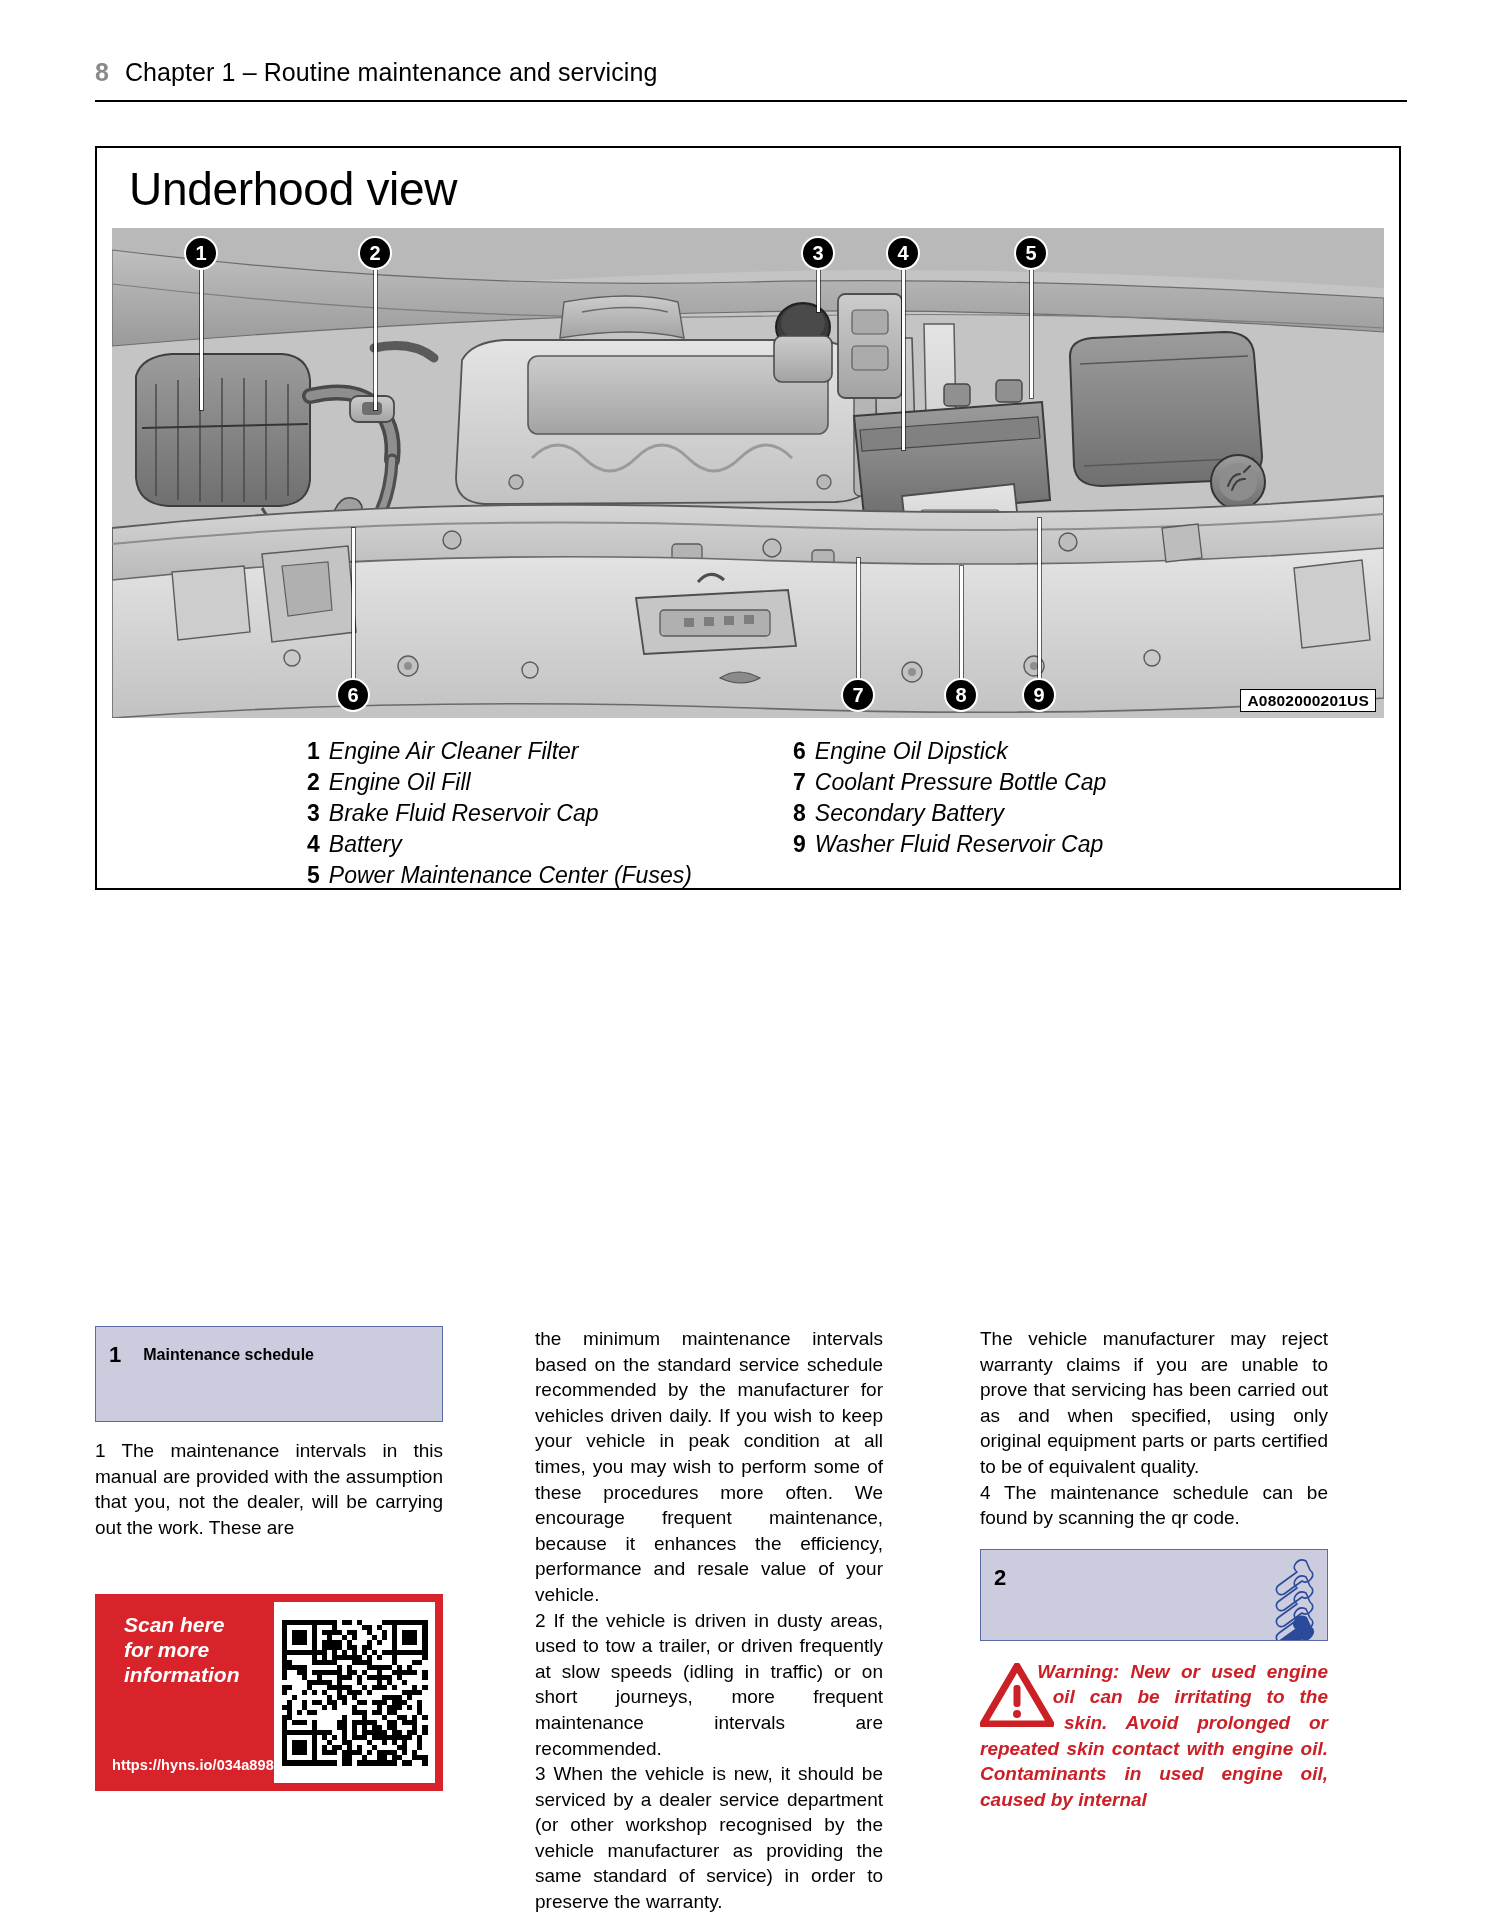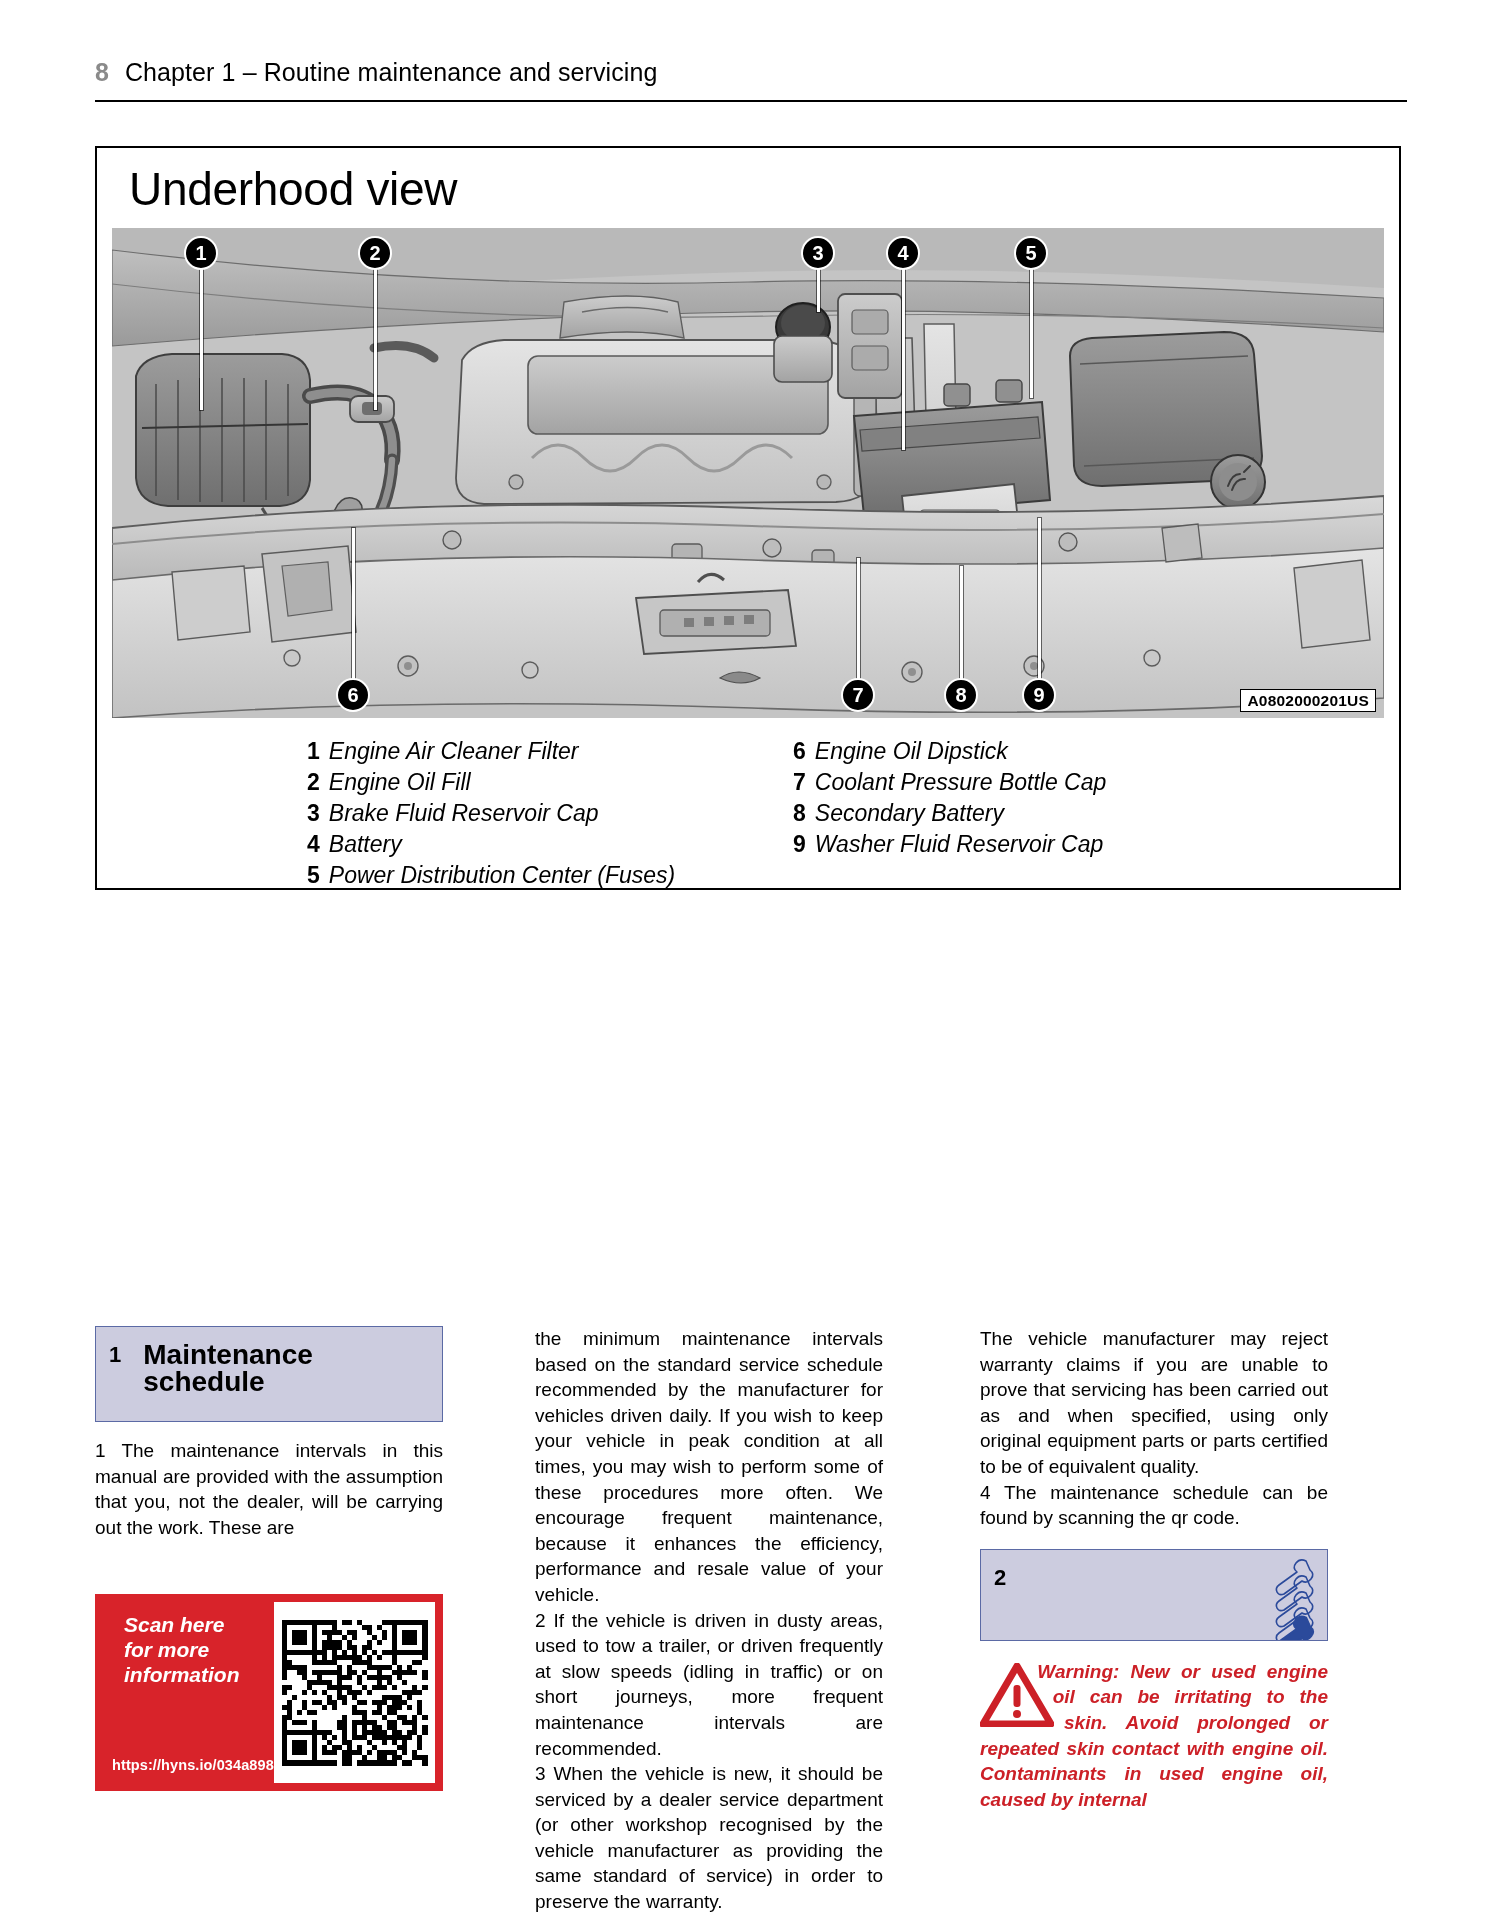--- a/index.html
+++ b/index.html
@@ -167,21 +167,21 @@
     display: flex;
     align-items: flex-start;
     gap: 22px;
   }
   .section-num {
     font-size: 22px;
     font-weight: bold;
     line-height: 27px;
   }
   .section-name {
-    font-size: 28px;
+    font-size: 16px;
     font-weight: bold;
     line-height: 27px;
   }
   .spanner-icon {
     position: absolute;
     right: 8px;
     top: 6px;
     width: 46px;
     height: 84px;
   }
@@ -467,21 +467,21 @@
       <div class="legend-item">
         <span class="legend-num">2</span><span>Engine Oil Fill</span>
       </div>
       <div class="legend-item">
         <span class="legend-num">3</span><span>Brake Fluid Reservoir Cap</span>
       </div>
       <div class="legend-item">
         <span class="legend-num">4</span><span>Battery</span>
       </div>
       <div class="legend-item">
-        <span class="legend-num">5</span><span>Power Distribution Center (Fuses)</span>
+        <span class="legend-num">5</span><span>Power Maintenance Center (Fuses)</span>
       </div>
     </div>
     <div class="legend-col right">
       <div class="legend-item">
         <span class="legend-num">6</span><span>Engine Oil Dipstick</span>
       </div>
       <div class="legend-item">
         <span class="legend-num">7</span><span>Coolant Pressure Bottle Cap</span>
       </div>
       <div class="legend-item">

